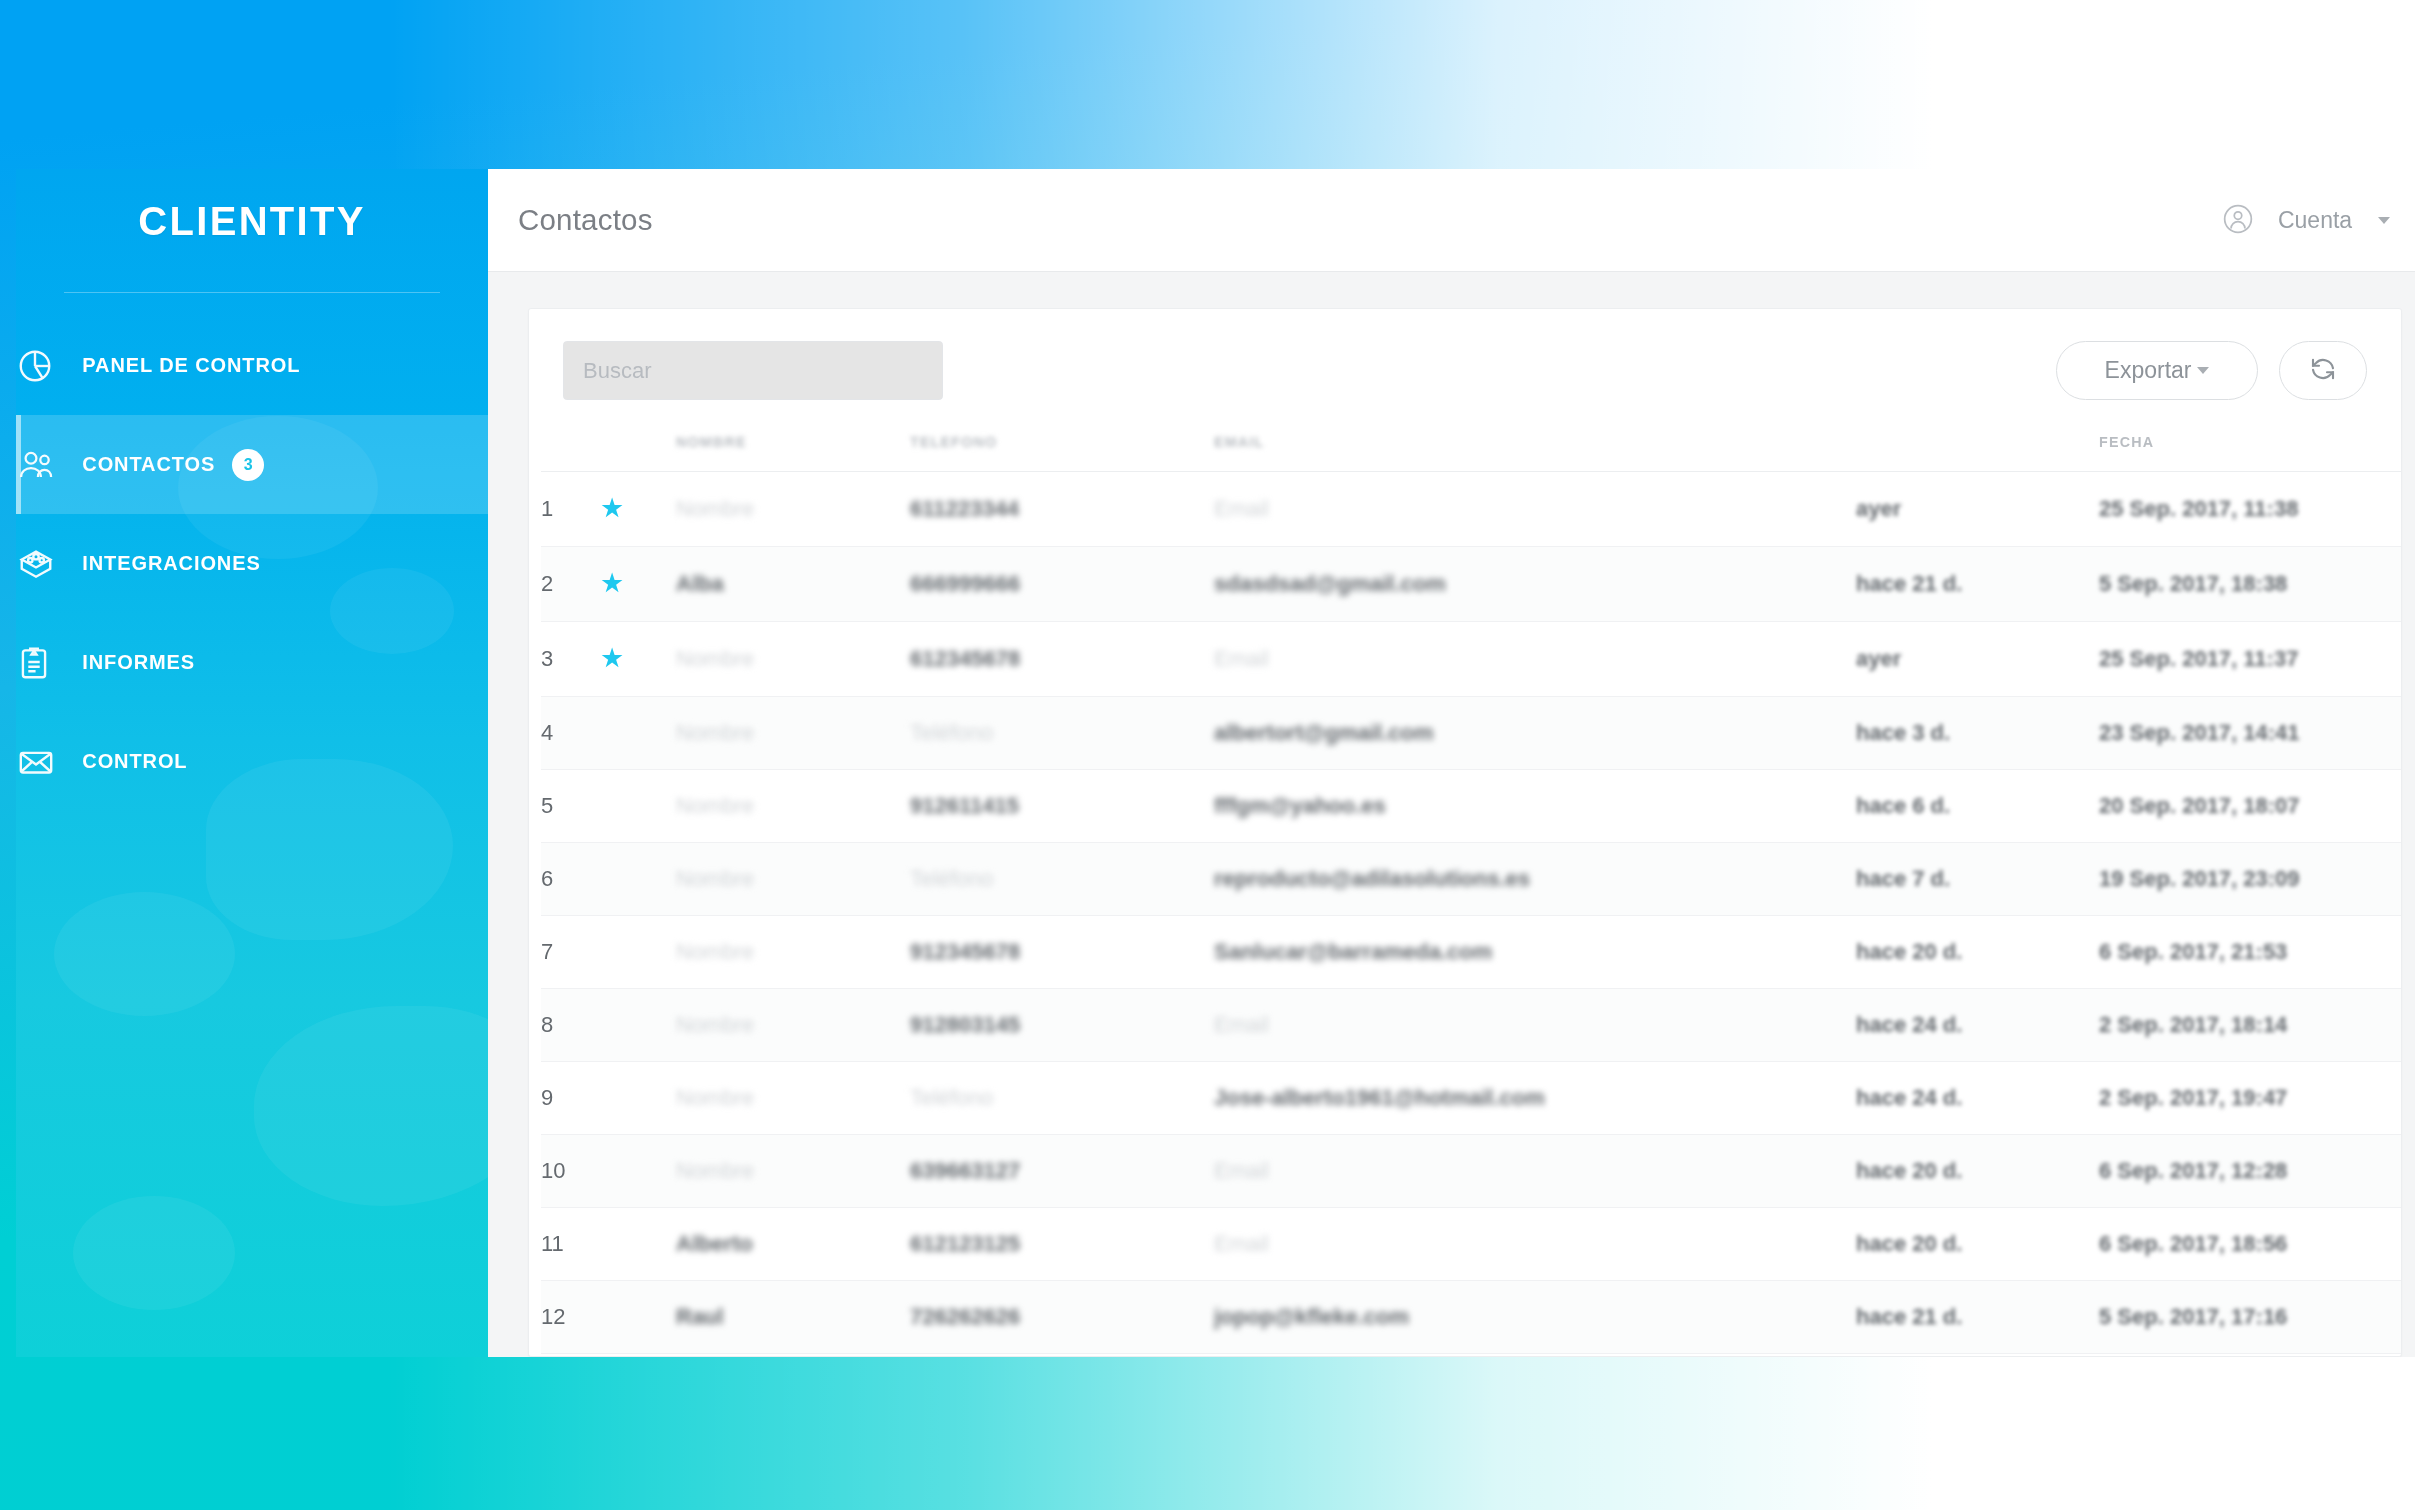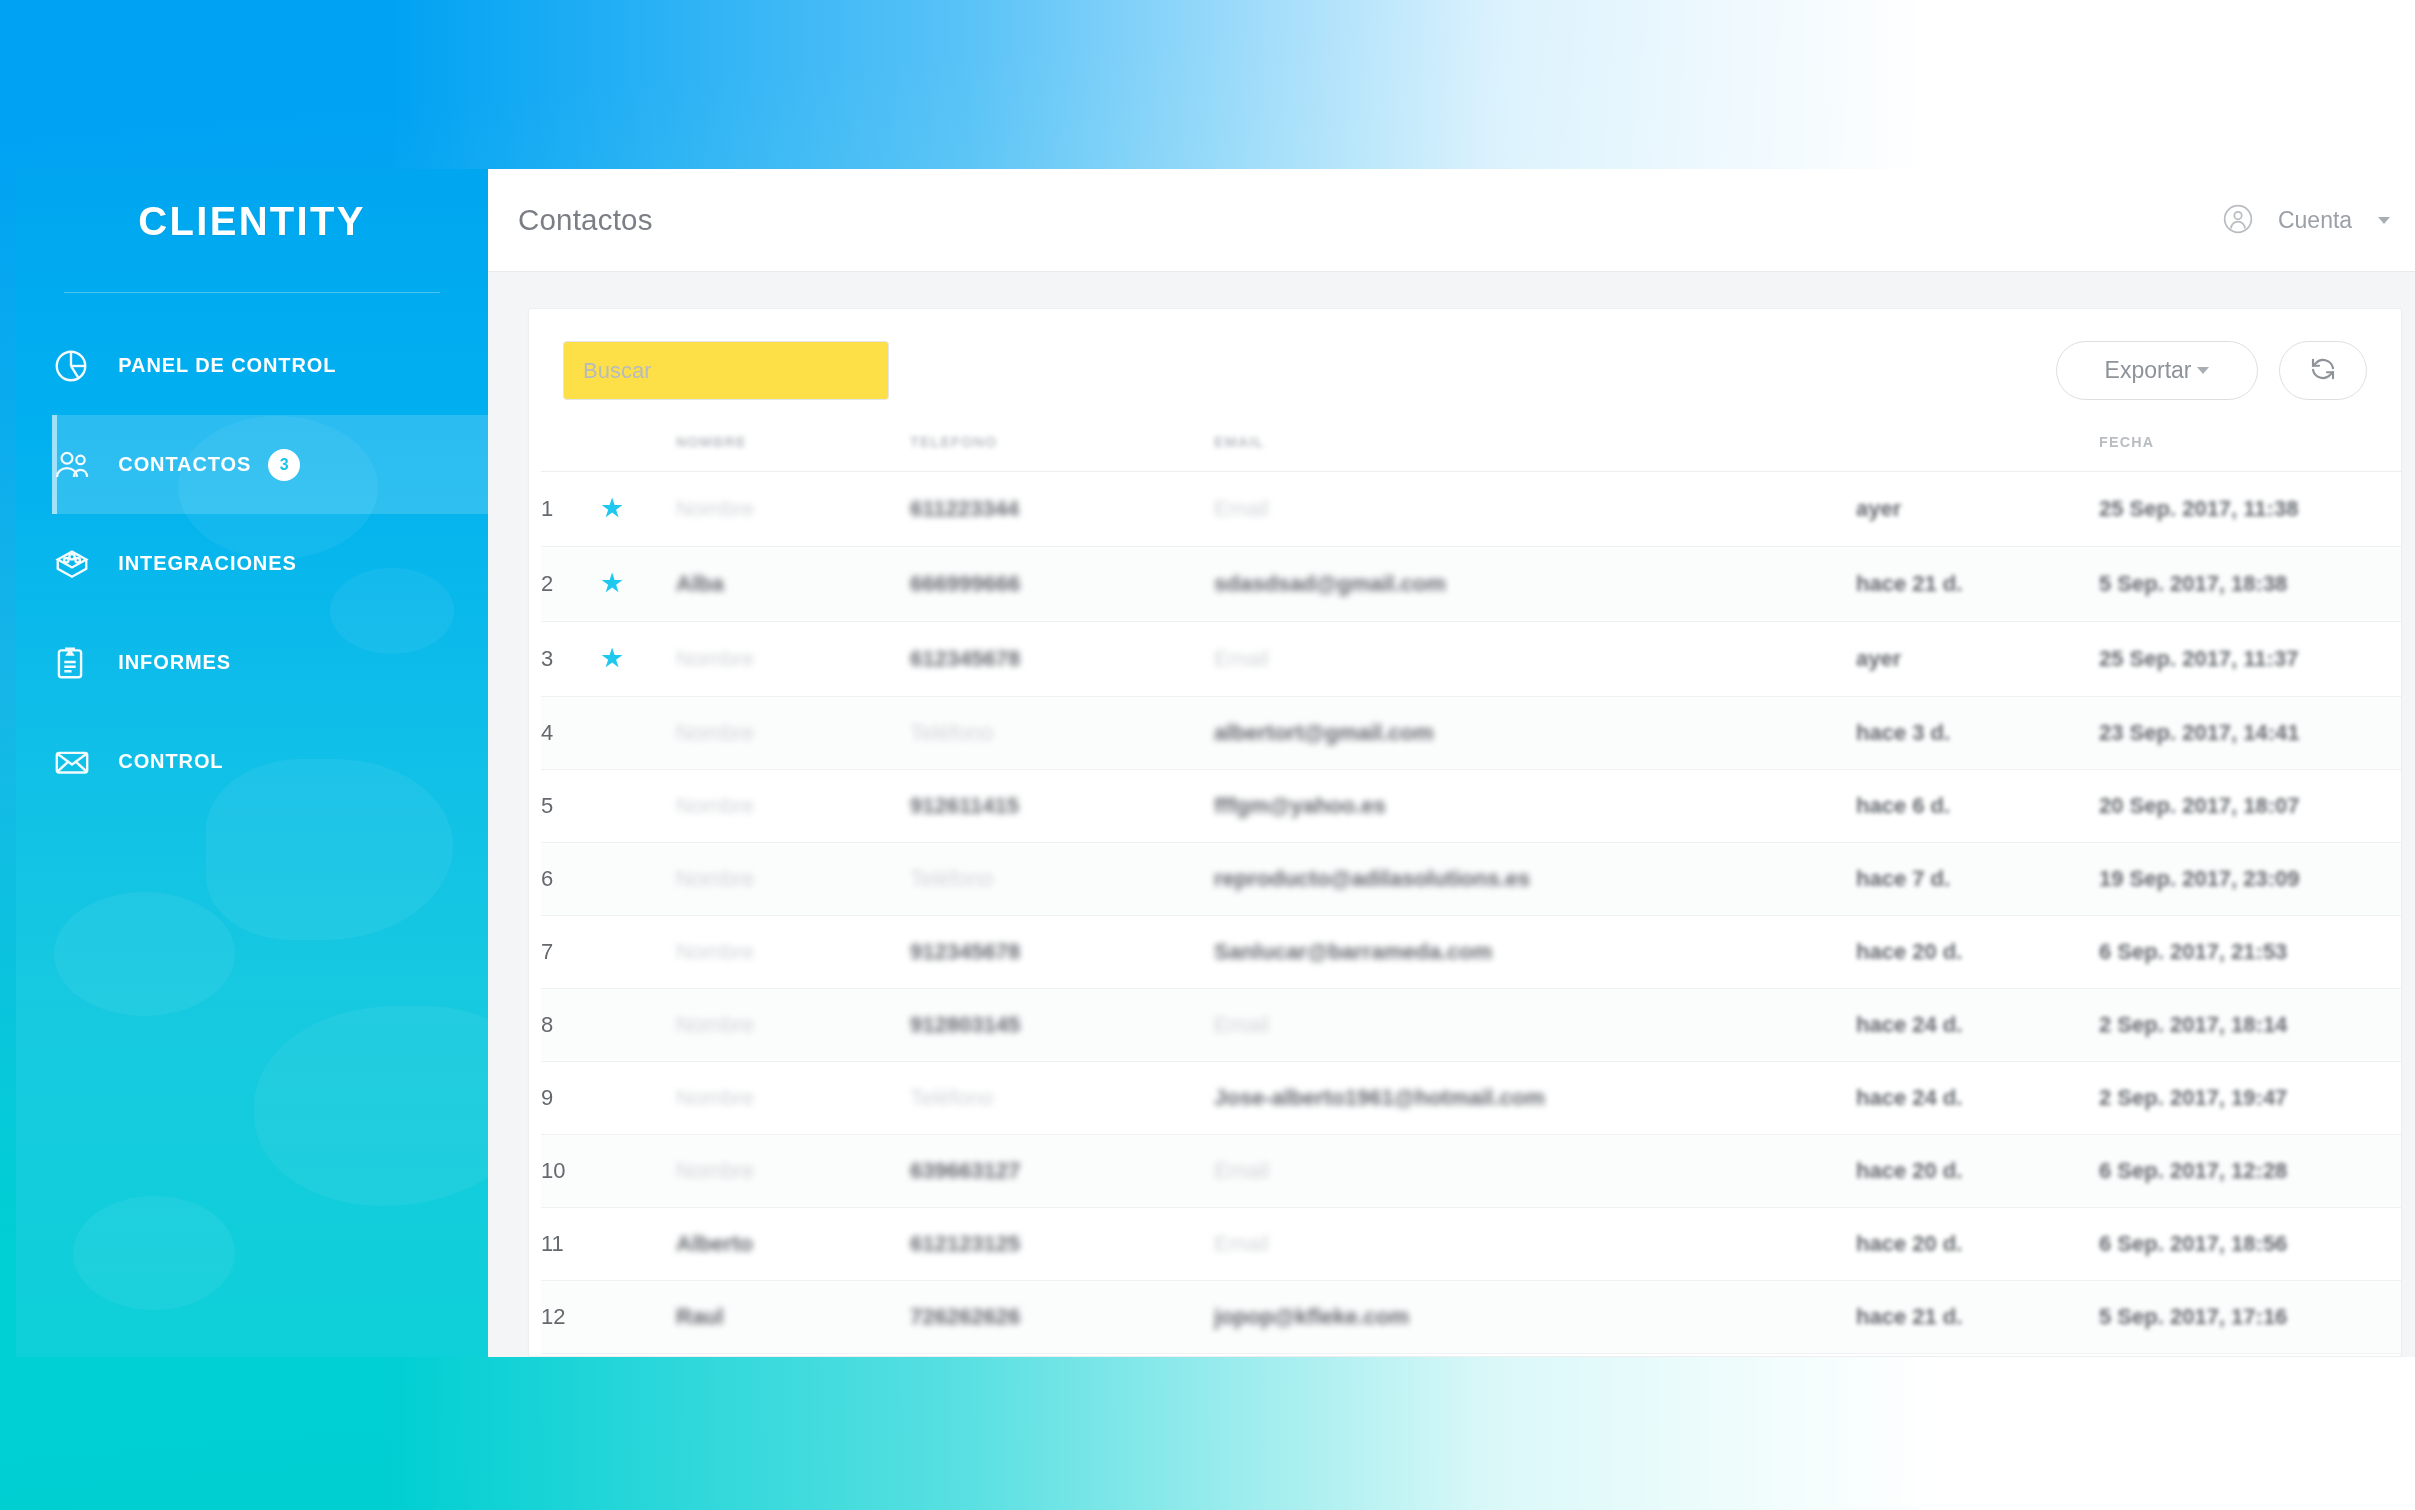--- a/index.html
+++ b/index.html
@@ -94,21 +94,20 @@
   }
 
   #nav { position: relative; margin-top: 23px; }
 
   .nav-item {
     position: relative;
     display: flex;
     align-items: center;
     height: 99px;
     cursor: pointer;
-    margin-left: 36px;
   }
   .nav-item.active {
     background: rgba(255,255,255,0.17);
   }
   .nav-item.active::before {
     content: "";
     position: absolute;
     left: 0; top: 0; bottom: 0;
     width: 4.8px;
     background: rgba(255,255,255,0.55);
@@ -214,30 +213,30 @@
     flex-direction: column;
     overflow: hidden;
   }
 
   #card-toolbar {
     display: flex;
     align-items: center;
     padding: 32px 34px 28.5px 34px;
   }
   #search-input {
-    width: 326px;
+    width: 380px;
     height: 59px;
     border: 1px solid #e3e5e8;
     border-radius: 3.8px;
     padding: 0 19px;
     font-size: 22px;
     color: #6d7277;
     font-family: "Liberation Sans", sans-serif;
     outline: none;
-    background: #fde047;
+    background: #e5e5e5;
   }
   #search-input::placeholder { color: #b7bbc0; }
   #toolbar-spacer { flex: 1 1 auto; }
 
   #export-button {
     height: 59px;
     min-width: 202px;
     border: 1px solid #dcdfe2;
     border-radius: 32px;
     background: #ffffff;

